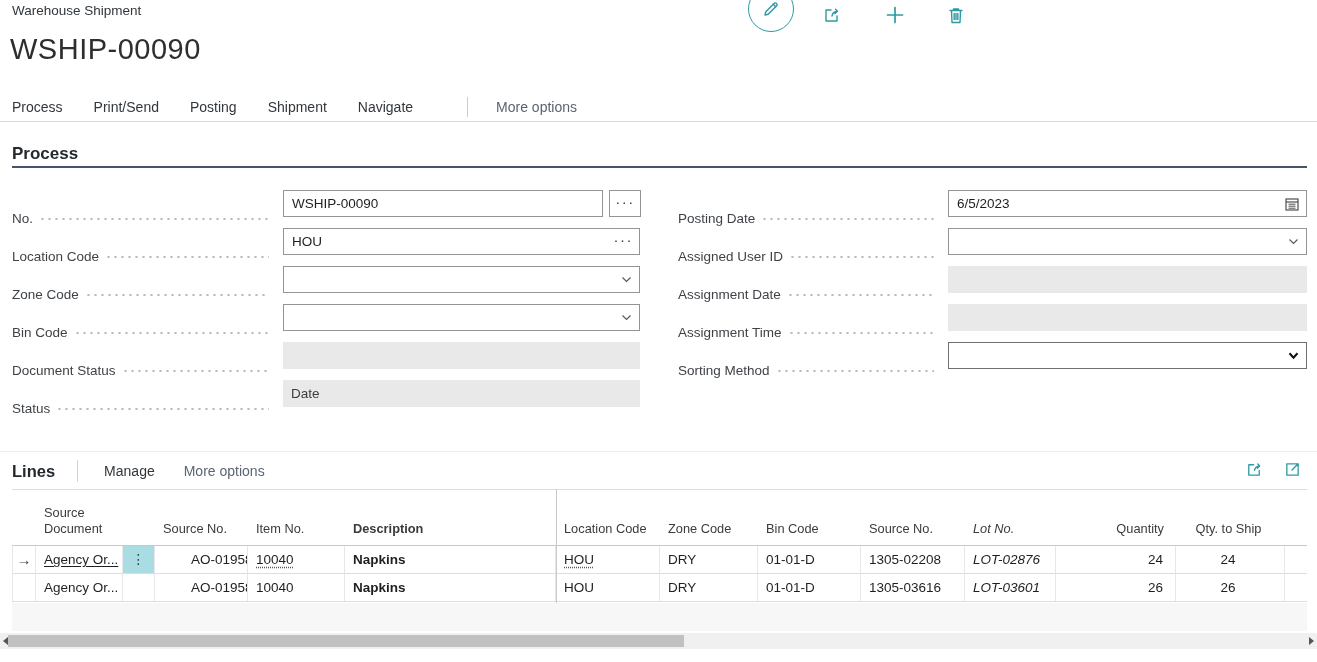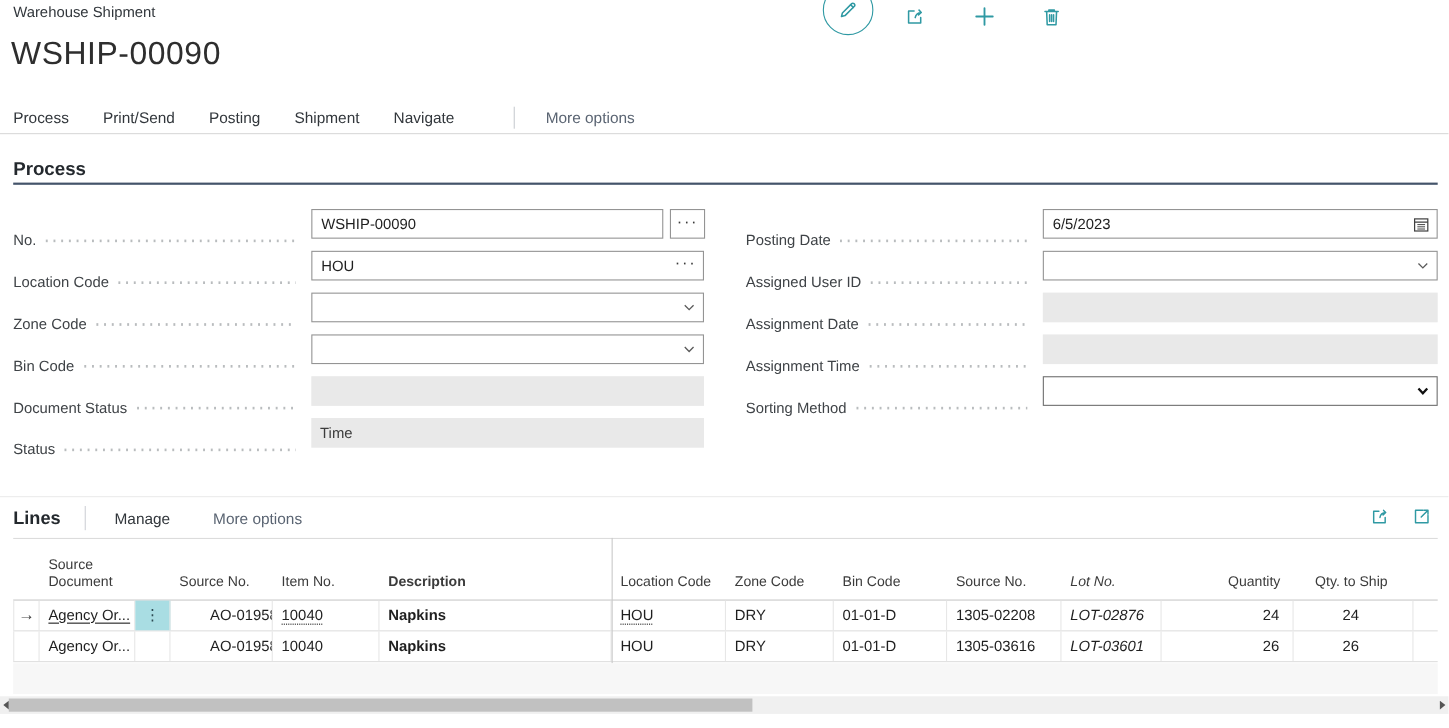--- a/index.html
+++ b/index.html
@@ -48,21 +48,21 @@
   .in-icon { position:absolute; right:6px; top:0; height:100%; display:flex; align-items:center; cursor:pointer; }
   .dots-assist { font-size:15px; color:#3b3b3b; letter-spacing:1.5px; line-height:1; padding-bottom:4px; }
   .assist-btn { position:absolute; border:1px solid #949494; background:#fff; width:32px; height:27px;
     display:flex; align-items:center; justify-content:center; cursor:pointer; }
 
   
   .lines-sep { left:0; top:451px; width:1317px; height:1px; background:#ececec; }
   .lines-bar { left:12px; top:458px; height:26px; display:flex; align-items:center; font-size:14px; }
   .lines-title { font-size:16.5px; font-weight:700; color:#24292e; margin-right:22px; }
   .lines-vdiv { width:1px; height:22px; background:#cfd2d6; margin-right:26px; }
-  .lines-mi { color:#32373c; margin-right:39px; cursor:pointer; }
+  .lines-mi { color:#32373c; margin-right:29px; cursor:pointer; }
   .lines-more { color:#5a6472; cursor:pointer; }
   .lines-icons { left:1244px; top:459px; display:flex; gap:18px; }
   .lines-icons .flat { width:20px; height:20px; display:flex; align-items:center; justify-content:center; cursor:pointer; }
 
   
   .grid { left:12px; top:489px; width:1295px; }
   .grow { display:flex; width:1295px; }
   .ghead { height:57px; border-top:1px solid #dcdcdc; border-bottom:1px solid #c9c9c9; align-items:flex-end; }
   .ghead .cell { font-size:12.8px; color:#3b3b3b; padding:0 8px 8px 8px; border:none; line-height:1.25; }
   .gbody { height:28px; border-bottom:1px solid #dedede; }
@@ -192,21 +192,21 @@
       <span>Document Status</span>
       <span class="leader"></span>
     </div>
   <div class="ctrl disabled" style="left:283px;width:357px;"></div>
 </div>
 <div class="fieldrow" style="left:0;top:380px;">
   <div class="flabel lwrap-l">
       <span>Status</span>
       <span class="leader"></span>
     </div>
-  <div class="ctrl disabled" style="left:283px;width:357px;">Time</div>
+  <div class="ctrl disabled" style="left:283px;width:357px;">Date</div>
 </div>
 
 <div class="fieldrow" style="left:0;top:190px;">
   <div class="flabel lwrap-r">
       <span>Posting Date</span>
       <span class="leader"></span>
     </div>
   <div class="ctrl bordered" style="left:948px;width:359px;">
     <input value="6/5/2023" style="">
     <span class="in-icon">

